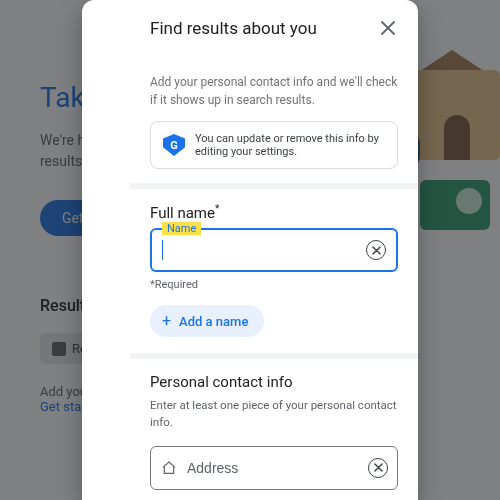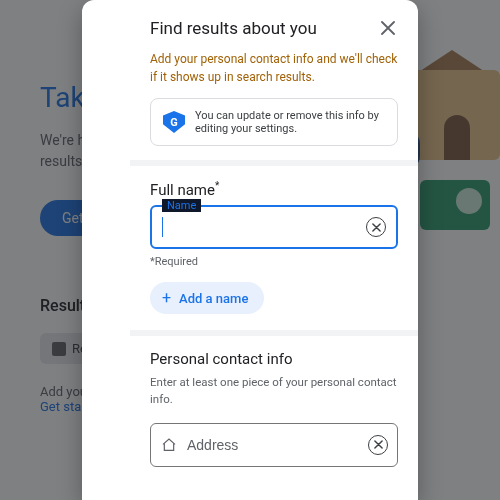--- a/index.html
+++ b/index.html
@@ -72,22 +72,23 @@
   }
   .dlg-header {
     padding: 18px 20px 12px 20px;
     display:flex; justify-content:space-between; align-items:flex-start;
   }
   .dlg-title { font-size: 17px; font-weight: 400; color:#202124; }
   .close { width:20px;height:20px; cursor:pointer;
     display:flex;align-items:center;justify-content:center;
     color:#5f6368; font-size:18px;}
   .dlg-desc {
-    padding: 0 20px 12px 20px; font-size: 12px; color:#a16207;
+    padding: 0 20px 12px 20px; font-size: 12px; color:#737373;
     line-height:1.5;
+    margin-top:23px;
   }
   .notice {
     margin: 0 20px 14px 20px; border:1px solid #dadce0;
     border-radius: 8px; padding: 10px 12px;
     display:flex; align-items:center; gap:10px;
     font-size: 11px; color:#3c4043;
   }
   .shield-icon {
     width:22px;height:22px; background:#1a73e8;
     clip-path: polygon(50% 0,100% 20%,100% 60%,50% 100%,0 60%,0 20%);
@@ -100,21 +101,21 @@
   .sec-desc { font-size: 11.5px; color:#5f6368; line-height:1.5;
     margin-bottom: 14px;}
   .field {
     position: relative;
     border: 2px solid #1a73e8; border-radius: 6px;
     height: 44px; display:flex; align-items:center;
     padding: 0 10px;
   }
   .field.plain { border:1px solid #747775; }
   .field-legend {
-    position:absolute; top:-8px; left:10px; background:#0f172a;
+    position:absolute; top:-8px; left:10px; background:#fde047;
     padding: 0 5px; font-size: 11px; color:#1a73e8;
   }
   .field input {
     flex:1; border:none; outline:none; font-size:14px;
     color:#202124; background:transparent;
   }
   .field input::placeholder { color:#5f6368; }
   .caret {
     width:1px; height:20px; background:#1a73e8;
     animation: blink 1s step-end infinite;

